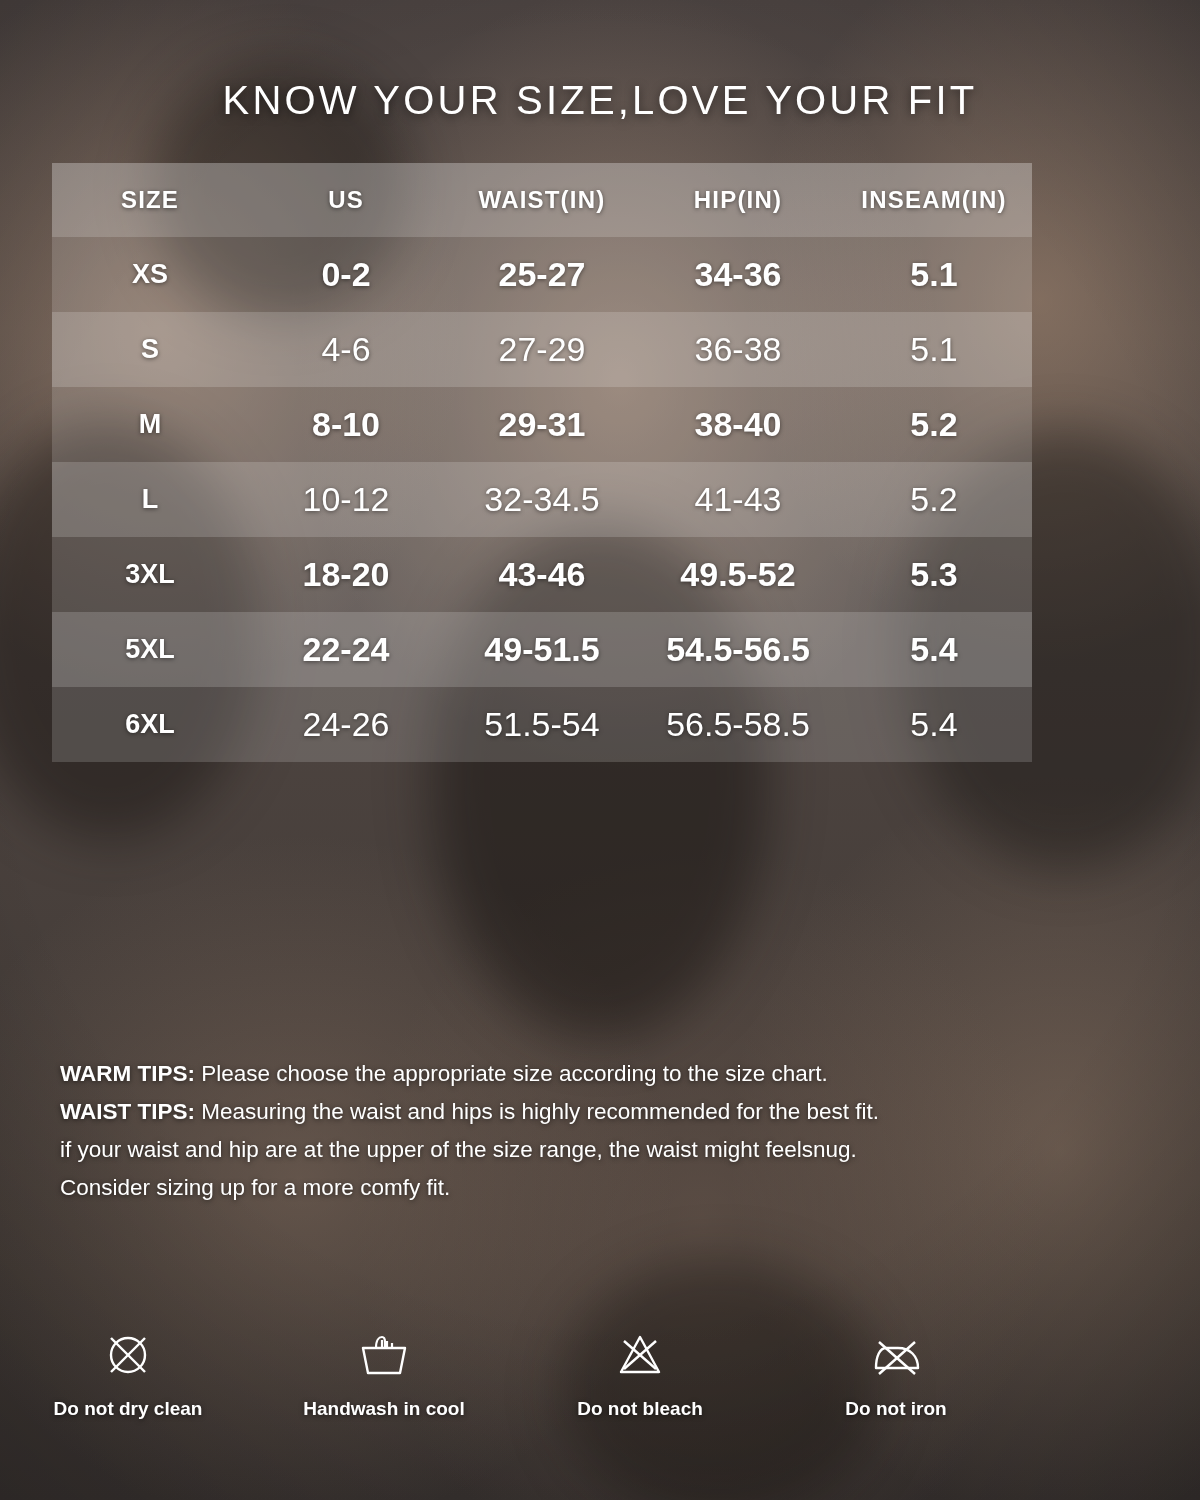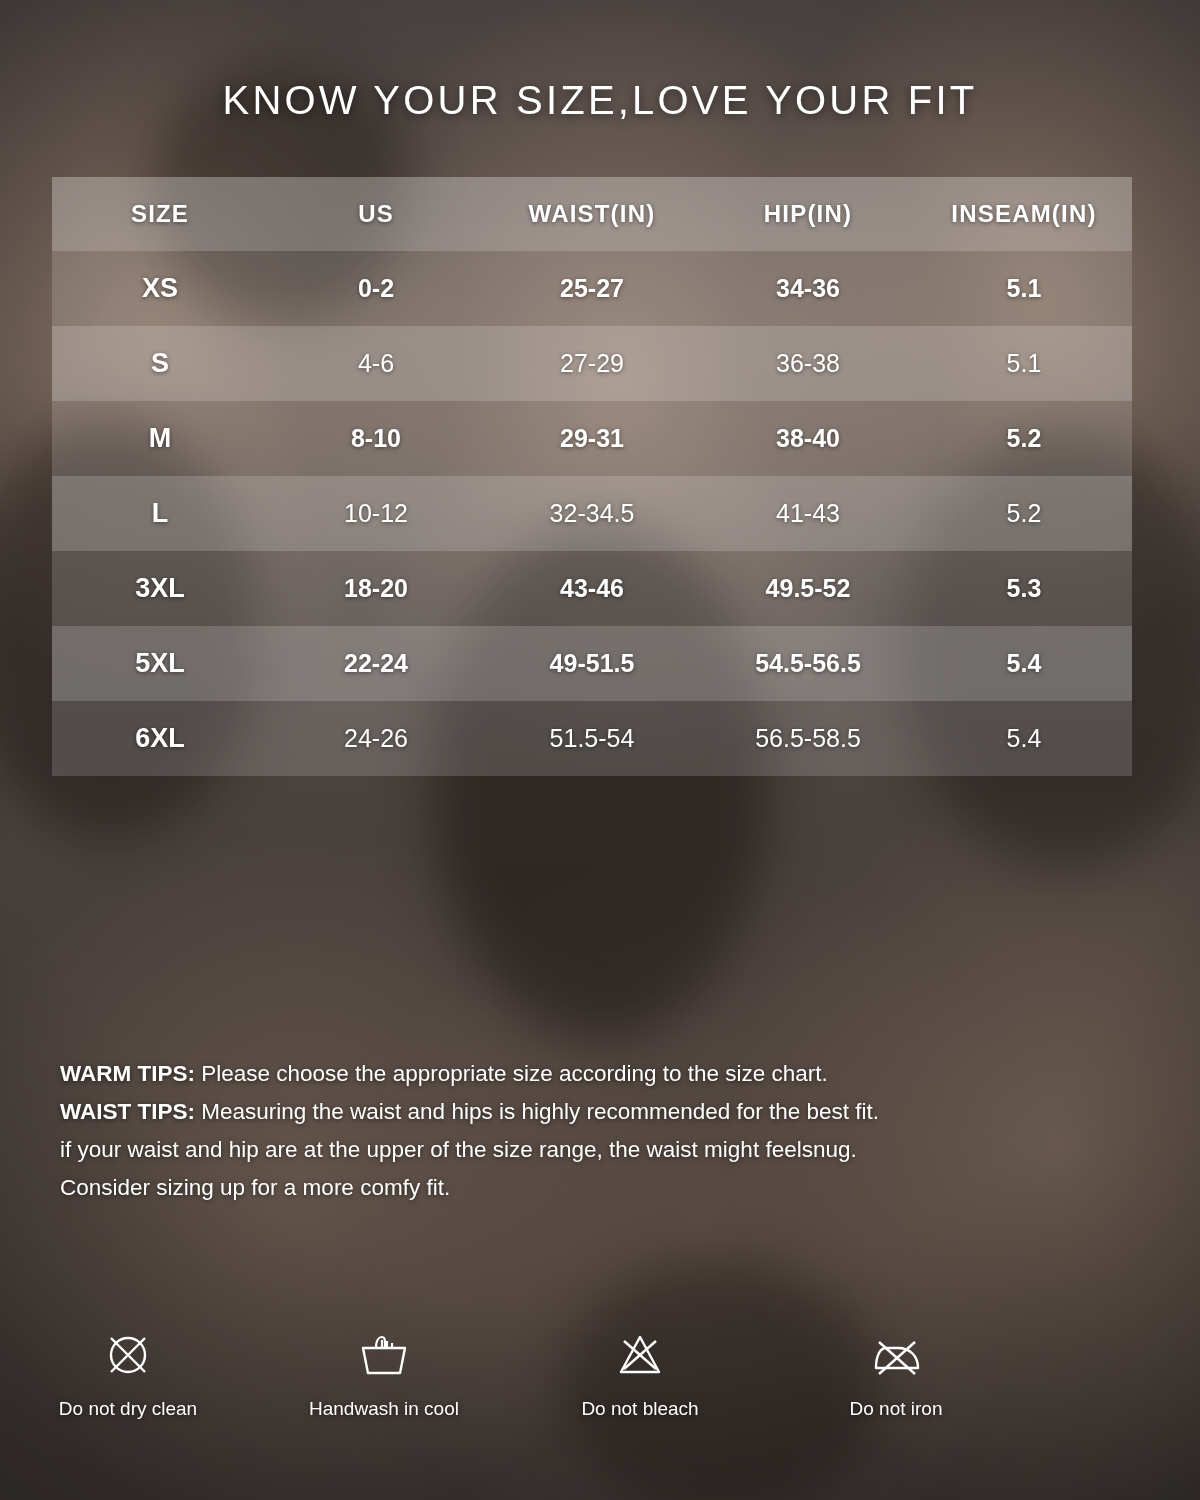--- a/index.html
+++ b/index.html
@@ -42,29 +42,29 @@
     color: #ffffff;
     font-size: 40px;
     letter-spacing: 3.2px;
     font-weight: 400;
     text-shadow: 0 2px 10px rgba(0,0,0,0.55);
   }
 
   
   #chart {
     position: absolute;
-    left: 52px; top: 177px;
-    width: 1080px;
+    left: 52px; top: 163px;
+    width: 980px;
     border-collapse: collapse;
     table-layout: fixed;
   }
   #chart th, #chart td {
     text-align: center;
     color: #ffffff;
-    font-size: 25px;
+    font-size: 34px;
     height: 75px;
     padding: 0;
     text-shadow: 0 1px 4px rgba(0,0,0,0.5);
     white-space: nowrap;
   }
   #chart thead th {
     font-size: 24px;
     font-weight: bold;
     letter-spacing: 1.2px;
     background: rgba(255,255,255,0.30);
@@ -92,20 +92,21 @@
     text-shadow: 0 1px 5px rgba(0,0,0,0.6);
   }
   #tips b { font-weight: bold; }
 
   
   #care {
     position: absolute;
     left: 0; top: 1330px;
     width: 1024px;
     display: flex;
+    font-weight: bold;
   }
   .care-item {
     flex: 1;
     display: flex;
     flex-direction: column;
     align-items: center;
     gap: 18px;
   }
   .care-item .glyph { width: 56px; height: 50px; }
   .care-item .cap {

